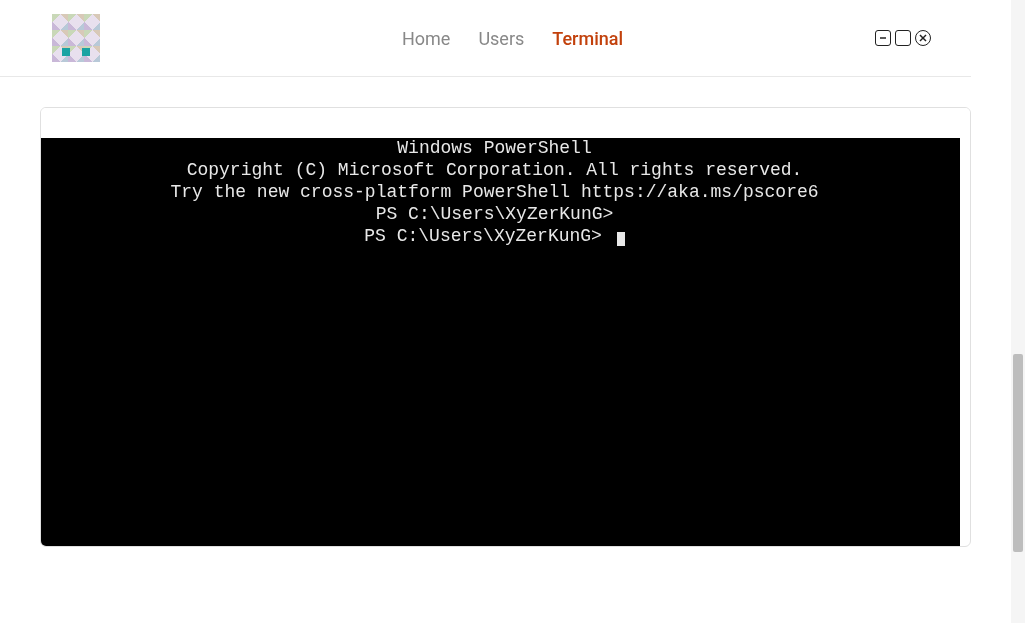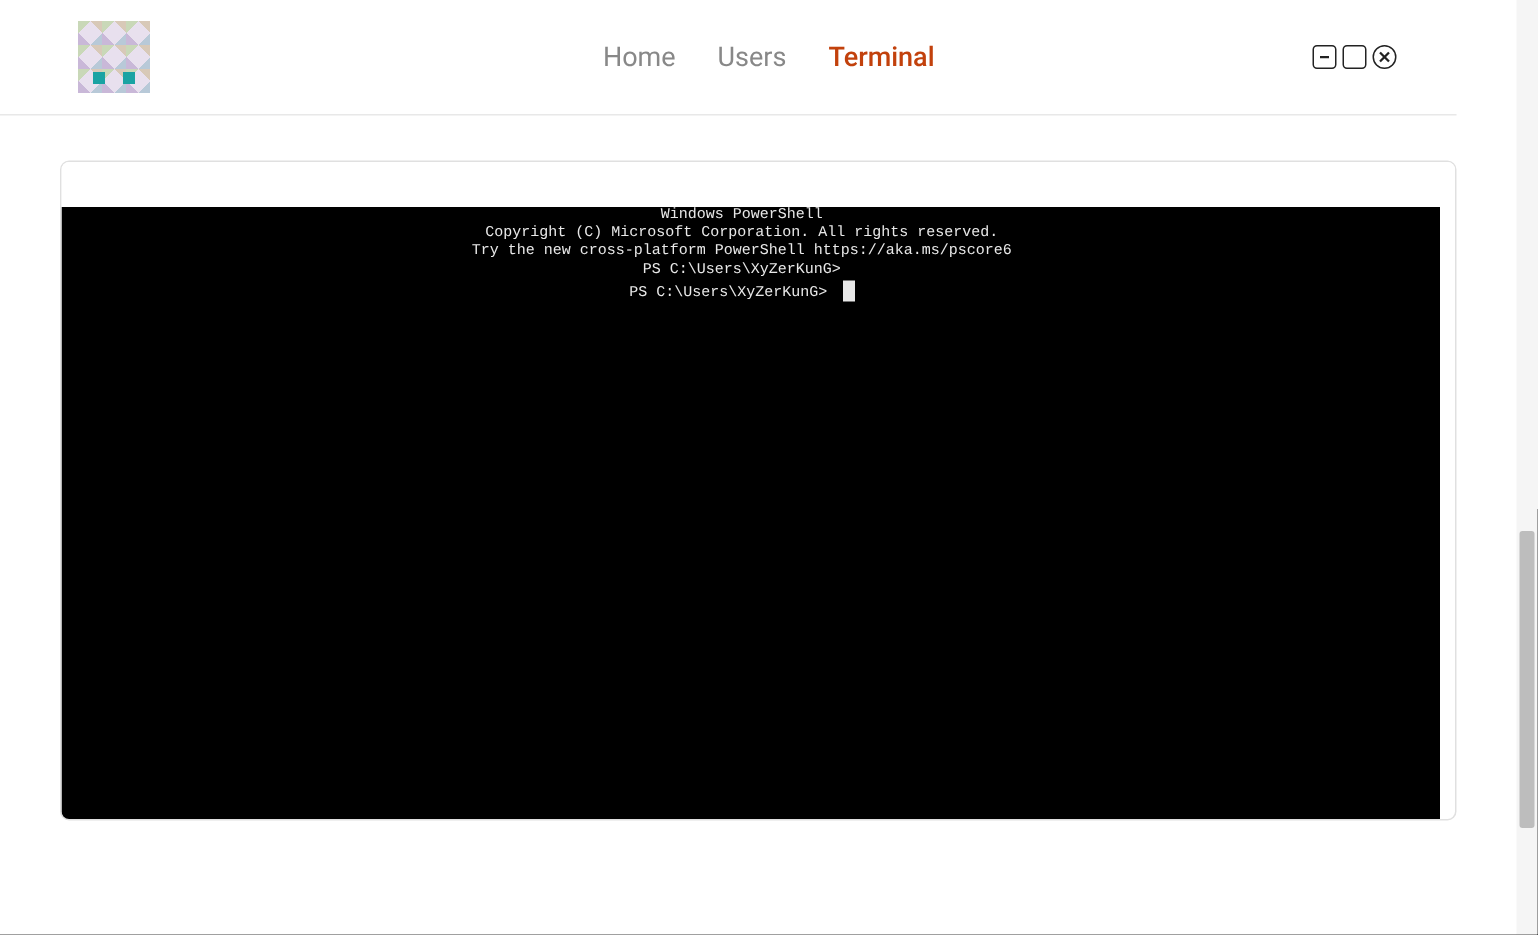--- a/index.html
+++ b/index.html
@@ -98,21 +98,21 @@
       background: #fff;
     }
     .terminal-titlebar {
       height: 30px;
       background: #fff;
     }
     .terminal-body {
       background: #000;
       color: #e8e8e8;
       font-family: Consolas, "Courier New", monospace;
-      font-size: 10px;
+      font-size: 18px;
       line-height: 1.22;
       padding: 0 12px 0 0;
       min-height: 408px;
       white-space: pre;
       margin-right: 10px;
     }
     .term-line { display: block; }
     .cursor {
       display: inline-block;
       width: 8px;

